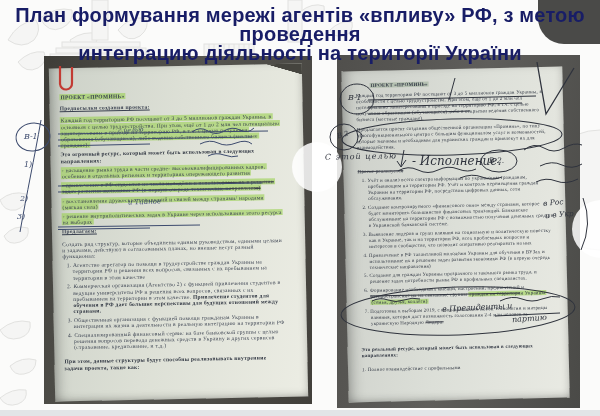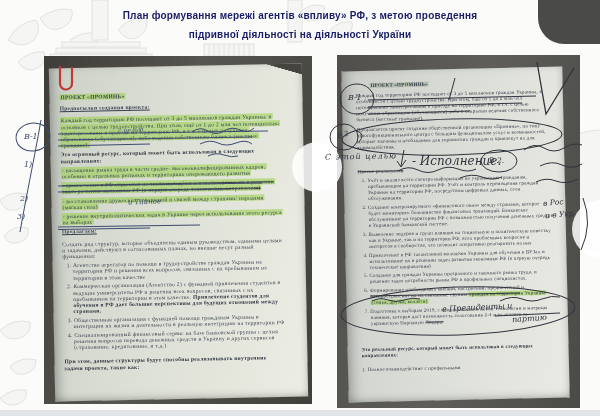--- a/index.html
+++ b/index.html
@@ -7,21 +7,21 @@
     width:600px;height:416px;position:relative;overflow:hidden;
     background:#fbfbfa;font-family:"Liberation Sans",sans-serif;
   }
   
   .watermark{position:absolute;left:0;top:0;z-index:0;}
   
   .dark-corner{position:absolute;right:0;top:0;width:62px;height:44px;
     background:#4a4a48;border-bottom-left-radius:26px;z-index:4;}
   
   .header-title{position:absolute;left:0;top:6px;width:600px;text-align:center;z-index:5;
-    color:#181d66;font-weight:bold;font-size:10px;line-height:19px;letter-spacing:.2px;}
+    color:#181d66;font-weight:bold;font-size:20px;line-height:19px;letter-spacing:.2px;}
   
   .photo{position:absolute;z-index:2;}
   .photo-left{left:44px;top:56px;width:268px;height:348px;
     background:linear-gradient(105deg,#3e3d38,#565550 45%,#413f3a);}
   .photo-right{left:337px;top:55px;width:243px;height:353px;
     background:linear-gradient(100deg,#504f4c,#5f5e5b 50%,#4a4a47);}
   .paper{position:absolute;box-shadow:inset 10px 0 14px -8px rgba(0,0,0,.35),inset -5px 0 9px -5px rgba(0,0,0,.2),inset 0 -6px 10px -6px rgba(0,0,0,.25);}
   .paper-left{left:8px;top:10px;right:7px;bottom:5px;transform:rotate(-1.1deg);
     background:linear-gradient(100deg,#ccd1c8 0%,#dde0d6 45%,#ecede4 100%);}
   .paper-right{left:8px;top:14px;right:14px;bottom:8px;transform:rotate(-1.3deg);
@@ -101,21 +101,21 @@
     </g>
     <circle cx="600" cy="190" r="60"></circle>
   </g>
 </svg>
 
 <div class="dark-corner"></div>
 <div class="bottom-strip"></div>
 
 <div class="header-title">
   <div>План формування мережі агентів «впливу» РФ, з метою проведення</div>
-  <div>підривної діяльності на діяльності України</div>
+  <div>интеграцию діяльності на території України</div>
 </div>
 
 <div class="photo photo-left">
   <div class="paper paper-left">
     <div class="fold"></div>
     <div class="content">
       <p class="doc-title"><span class="hl">ПРОЕКТ «ПРОМИНЬ»</span></p>
       <p class="head">Предпосылки создания проекта:</p>
       <p class="para"><span class="hl">Каждый год территорию РФ посещают от 3 до 5 миллионов граждан Украины, в основном с целью трудоустройства. При этом, ещё от 1 до 2 млн чел потенциально заинтересованы в приезде на территорию РФ, в т.ч. с целью получения образования (обучающиеся), либо ведения собственного бизнеса (местные граждане).</span></p>
       <p class="para bold">Это огромный ресурс, который может быть использован в следующих направлениях:</p>

